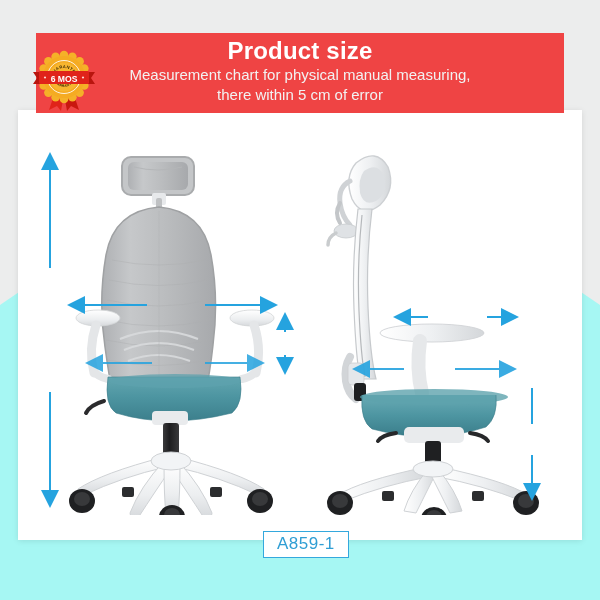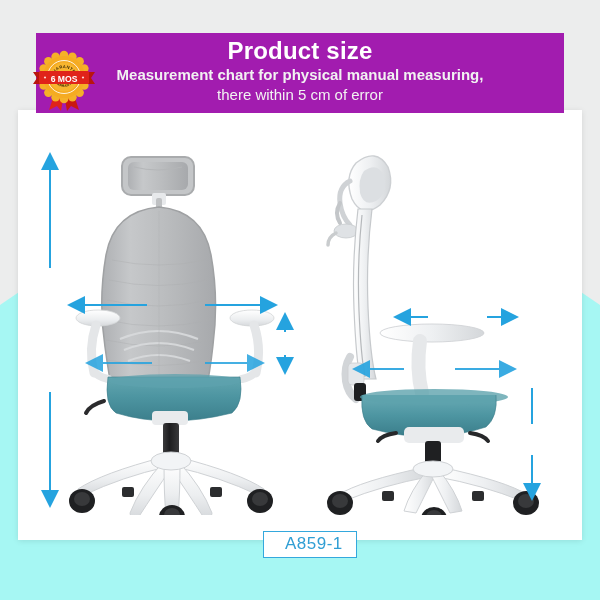--- a/index.html
+++ b/index.html
@@ -25,31 +25,31 @@
     background:#ffffff;z-index:2;
   }
   .white-card-shadow{
     position:absolute;left:18px;top:110px;width:564px;height:430px;
     box-shadow:0 1px 6px rgba(0,0,0,.10);z-index:1;
   }
 
   
   .header{
     position:absolute;left:36px;top:33px;width:528px;height:80px;
-    background:#a21caf;z-index:6;
+    background:#ef4444;z-index:6;
     display:flex;flex-direction:column;align-items:center;justify-content:flex-start;
     padding-top:4px;box-sizing:border-box;
   }
   .header-title{
     color:#ffffff;font-size:24px;font-weight:bold;line-height:28px;
     letter-spacing:.2px;margin:0;
   }
   .header-sub{
     color:#f2f2f2;font-size:15px;line-height:20px;text-align:center;
-    margin:0;font-weight:700;white-space:nowrap;
+    margin:0;font-weight:400;white-space:nowrap;
   }
   .header-sub2{
     color:#f2f2f2;font-size:15px;line-height:20px;text-align:center;margin:0;
   }
 
   
   .badge{
     position:absolute;left:33px;top:46px;width:62px;height:66px;z-index:8;
   }
 
@@ -74,21 +74,21 @@
   .lbl-52{left:156px;top:352px;font-size:15px;color:#3fb5e8;opacity:.82;}
   .lbl-18{left:270px;top:335px;font-size:15px;}
   .lbl-46{left:433px;top:303px;font-size:15px;}
   .lbl-59{left:408px;top:355px;font-size:15px;color:#3fb5e8;opacity:.85;}
   .lbl-4252{left:497px;top:431px;font-size:15px;}
 
   
   .model-box{
     position:absolute;left:263px;top:531px;z-index:9;
     border:1.6px solid #34a8dd;background:#ffffff;
-    padding:2px 13px 3px 21px;
+    padding:2px 13px 3px 13px;
     color:#2f9ed4;font-size:17px;letter-spacing:.5px;
     font-family:"Liberation Sans", sans-serif;
   }
 </style>
 </head>
 <body>
 
 <div id="stage">
 
   <div class="cyan-band"></div>

